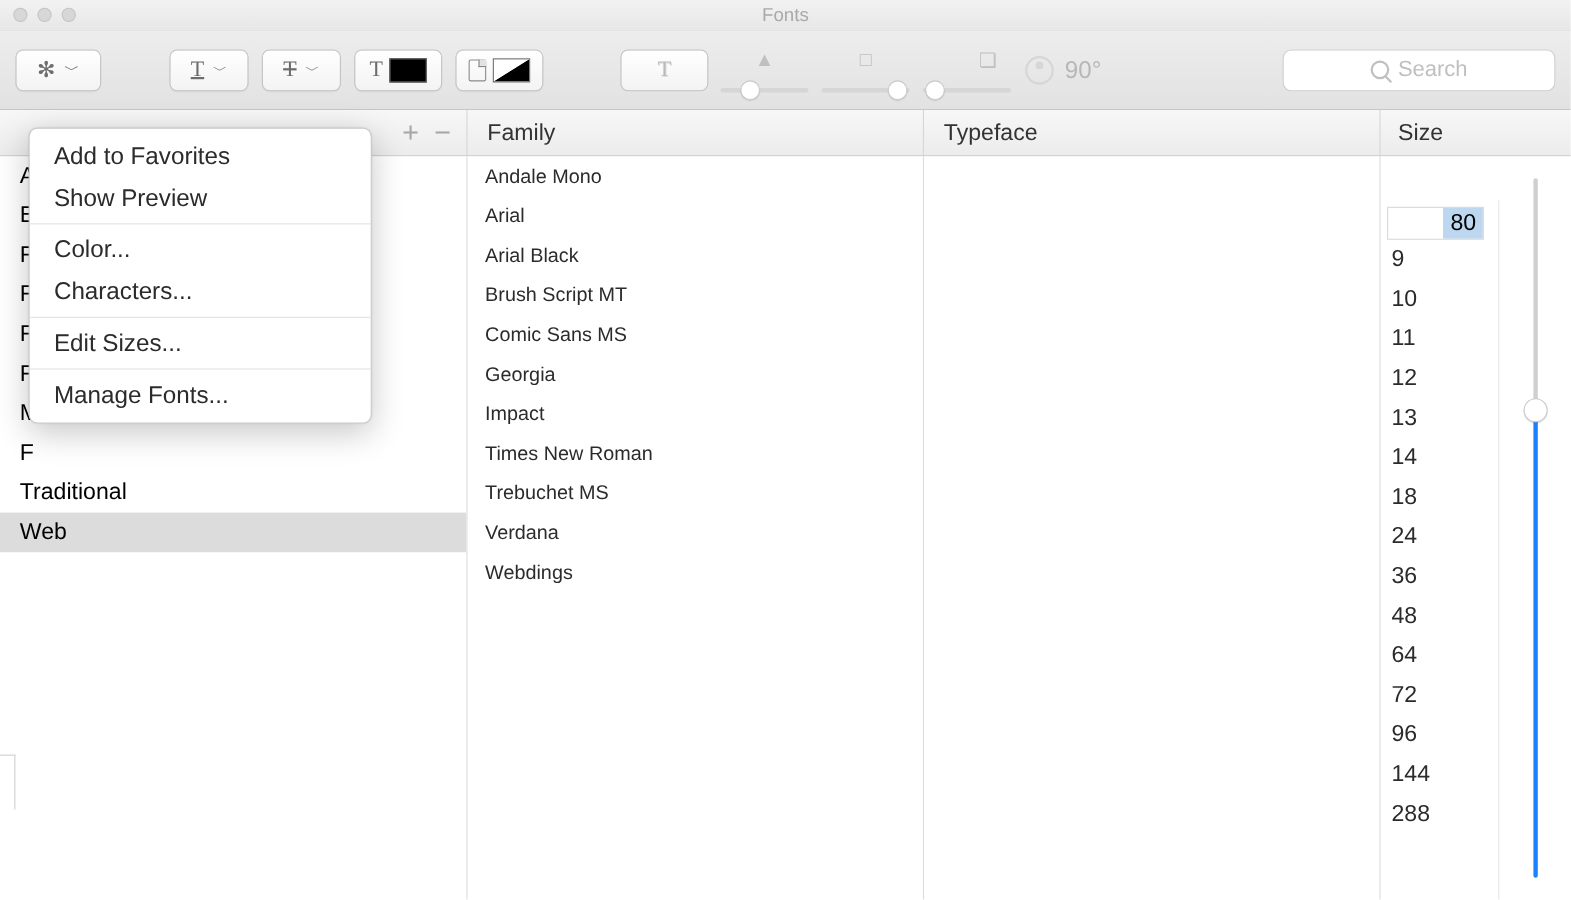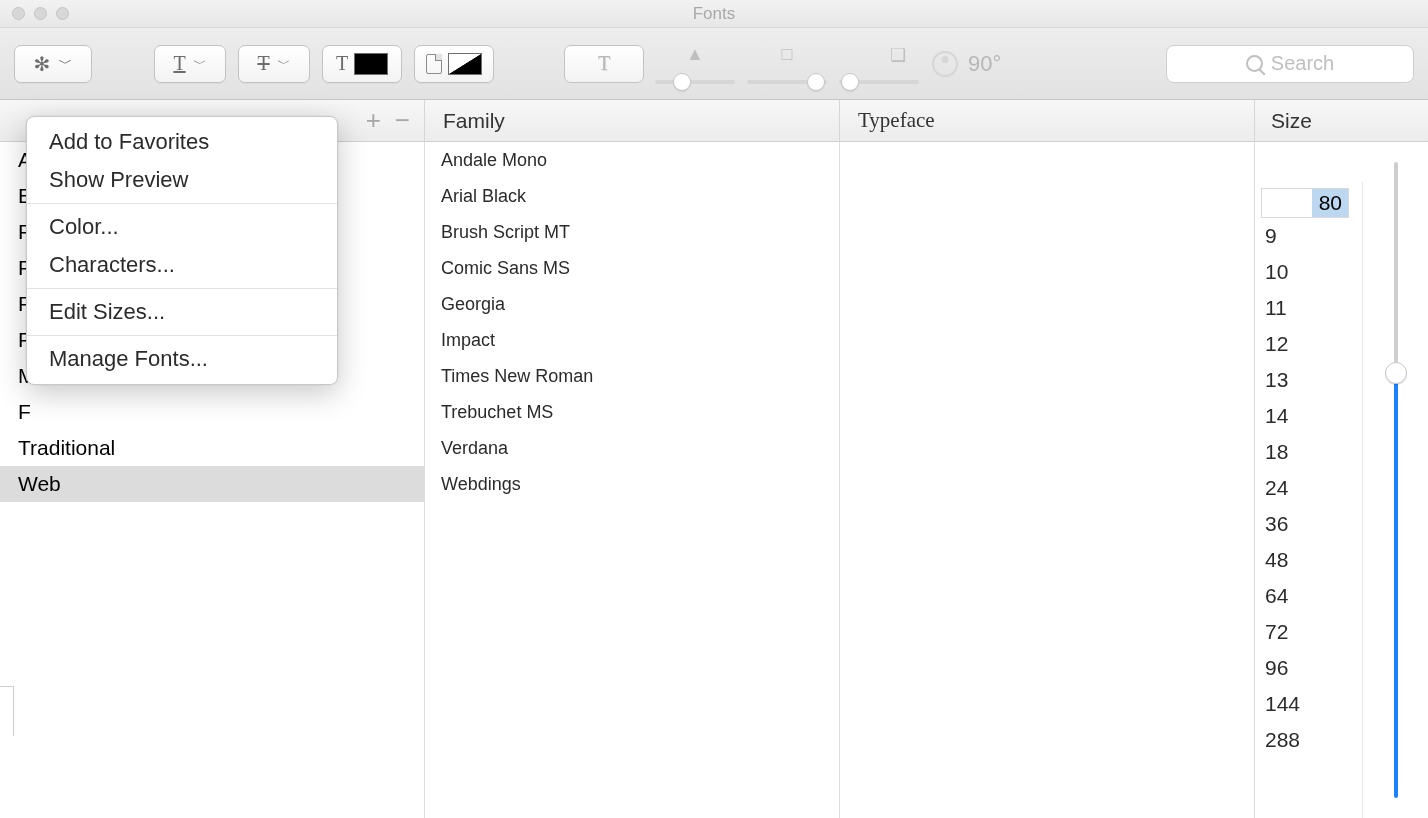--- a/index.html
+++ b/index.html
@@ -130,21 +130,21 @@
   
   .headers {
     height: 42px; background: linear-gradient(#f8f7f8,#ececec);
     border-bottom: 1px solid #cfcfcf;
     display:flex; align-items:center; font-size:21px; color:#333;
   }
   .hcol { height:100%; display:flex; align-items:center; border-right:1px solid #d6d6d6; }
   .hcol.collections { width: 425px; justify-content: flex-end; padding-right: 14px; gap: 14px; color:#9a9a9a; }
   .plus-minus { font-size: 26px; color:#a7a7a7; display:flex; gap:14px; }
   .hcol.family { width: 415px; padding-left: 18px; }
-  .hcol.typeface { width: 415px; padding-left: 18px; font-family: Liberation Serif, serif; }
+  .hcol.typeface { width: 415px; padding-left: 18px; }
   .hcol.size { flex:1; padding-left: 16px; border-right:none; }
 
   
   .main { display:flex; height: calc(818px - 28px - 72px - 42px); }
   .col { border-right: 1px solid #dcdcdc; overflow-y: auto; }
   .col.collections { width: 425px; position: relative; }
   .col.family { width: 415px; }
   .col.typeface { width: 415px; }
   .col.sizecol { flex:1; display:flex; border-right:none; }
   .listitem {
@@ -310,20 +310,21 @@
         <div class="row">M</div>
         <div class="row">F</div>
         <div class="row">Traditional</div>
         <div class="row sel">Web</div>
       </div>
     <div class="resize-handle"></div>
   </div>
 
   <div class="col family" id="family-list">
       <div class="listitem">Andale Mono</div>
+      <div class="listitem">Arial</div>
       <div class="listitem">Arial Black</div>
       <div class="listitem">Brush Script MT</div>
       <div class="listitem">Comic Sans MS</div>
       <div class="listitem">Georgia</div>
       <div class="listitem">Impact</div>
       <div class="listitem">Times New Roman</div>
       <div class="listitem">Trebuchet MS</div>
       <div class="listitem">Verdana</div>
       <div class="listitem">Webdings</div>
     </div>

